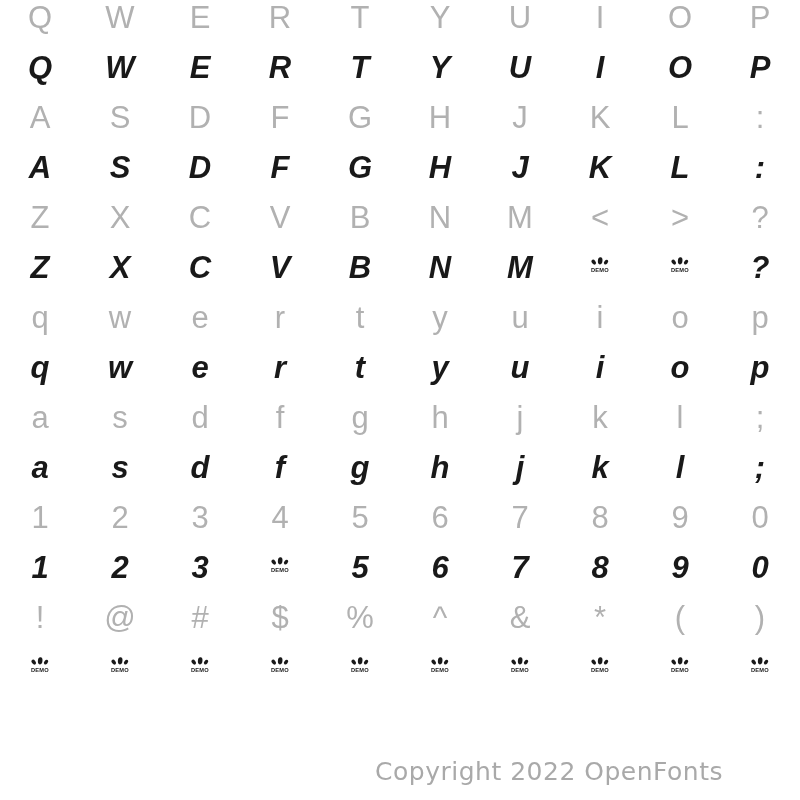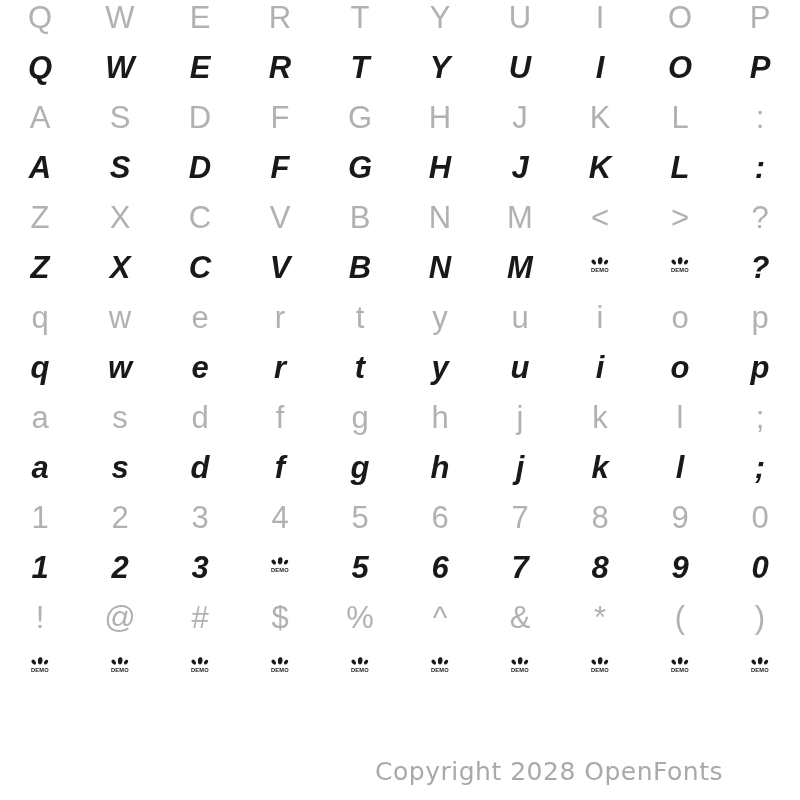--- a/index.html
+++ b/index.html
@@ -325,14 +325,14 @@
         <span class="glyph-cell demo-icon"><svg width="22" height="24" viewBox="0 0 24 26" xmlns="http://www.w3.org/2000/svg">
             <g fill="currentColor">
               <ellipse cx="5.2" cy="6.6" rx="2.0" ry="3.1" transform="rotate(-38 5.2 6.6)"></ellipse>
               <ellipse cx="12.2" cy="5.2" rx="2.5" ry="3.9" transform="rotate(6 12.2 5.2)"></ellipse>
               <ellipse cx="18.6" cy="6.6" rx="1.9" ry="2.9" transform="rotate(38 18.6 6.6)"></ellipse>
               <text x="12" y="17.5" text-anchor="middle" font-family="Liberation Sans, sans-serif" font-size="6.2" font-weight="700" letter-spacing="0.3">DEMO</text>
             </g>
           </svg></span>
       </div>
     </div>
-  <div class="copyright">Copyright 2028 OpenFonts</div>
+  <div class="copyright">Copyright 2022 OpenFonts</div>
 </div>
 
 </body></html>

